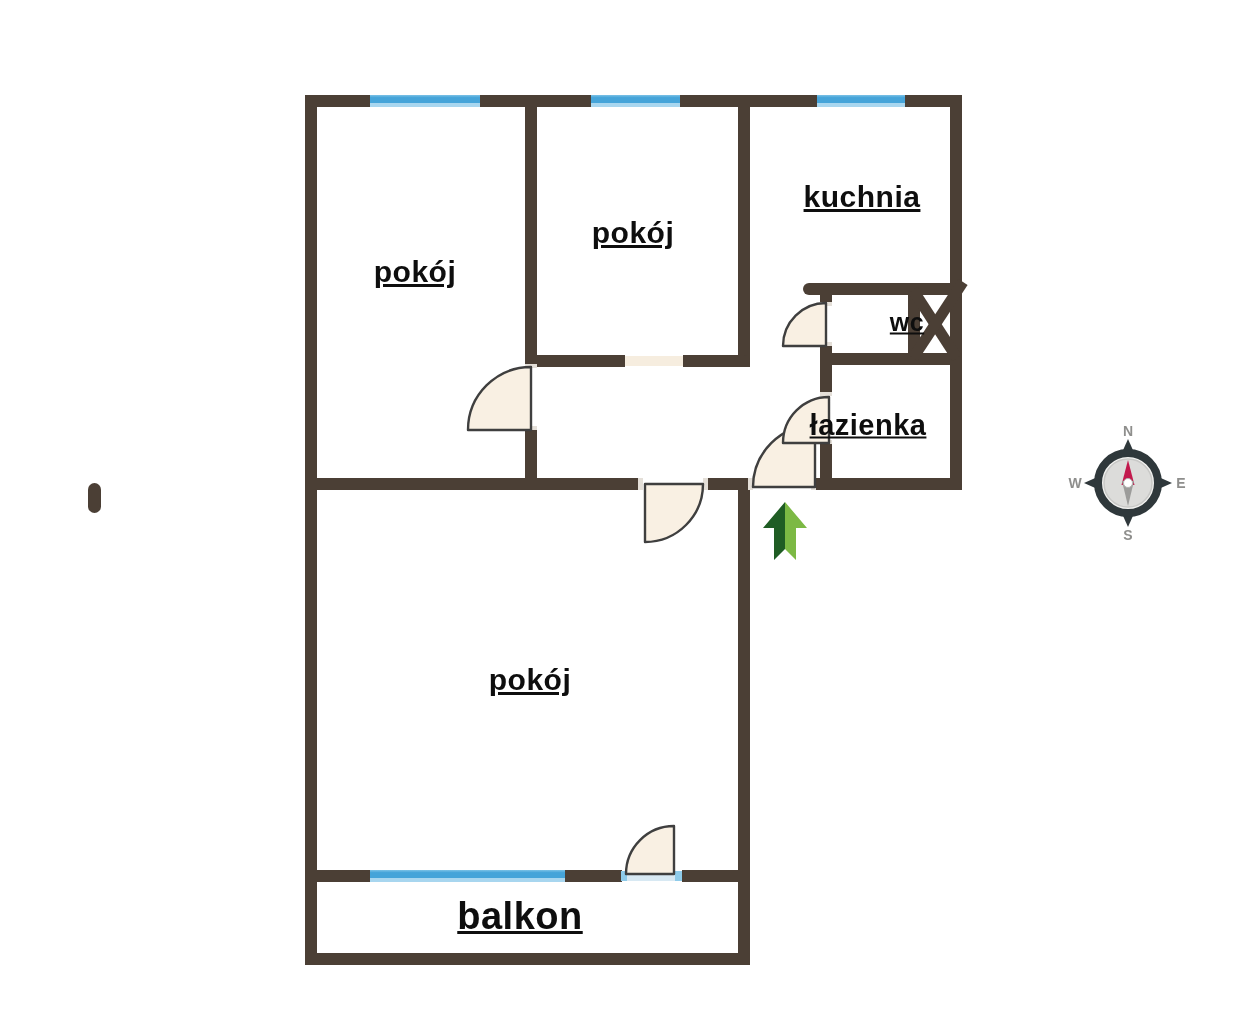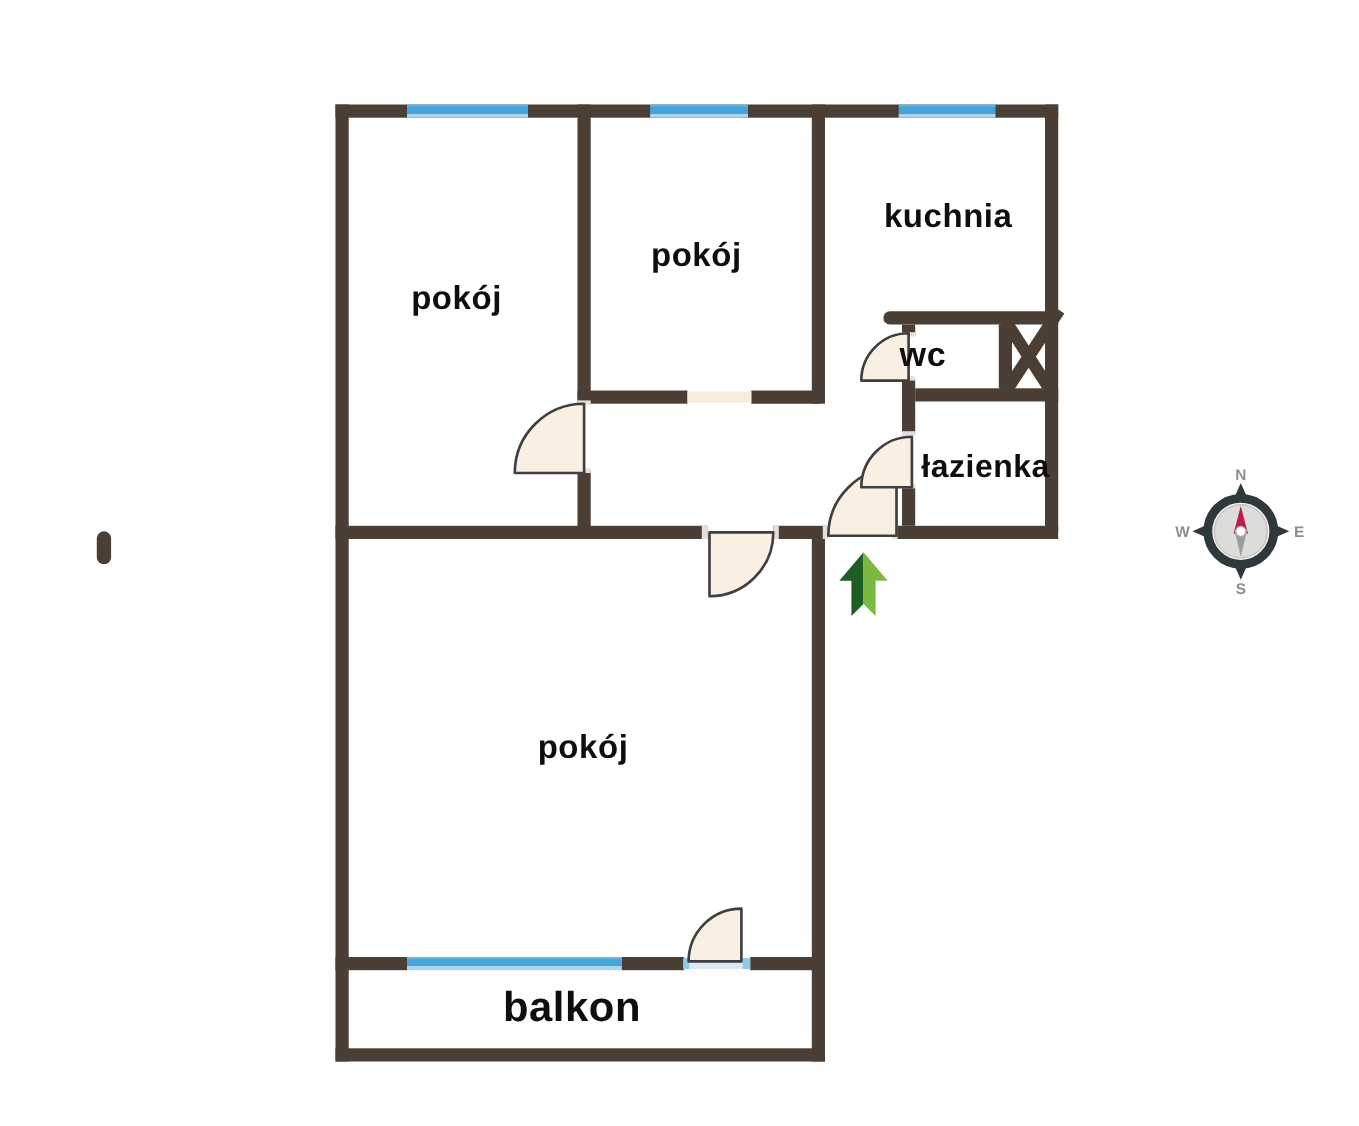--- a/index.html
+++ b/index.html
@@ -8,21 +8,21 @@
     font-family:"Liberation Sans",sans-serif;
   }
   .wall{position:absolute;background:var(--wall,#4b3f35);}
   .window{position:absolute;background:linear-gradient(180deg,#7cc2e6 0%,var(--window,#45a4d9) 22%,var(--window,#45a4d9) 70%,var(--window-light,#a8d6ef) 70%);}
   .opening{position:absolute;background:var(--opening-fill,#f6eddf);}
   .threshold{position:absolute;background:var(--threshold,#d8e9f3);}
   .threshold-jamb{position:absolute;background:var(--threshold-jamb,#8ecbea);}
   .jamb{position:absolute;background:#e4dfd8;}
   .label{
     position:absolute;transform:translate(-50%,-50%);font-weight:bold;
-    color:var(--label-text,#0e0e0e);white-space:nowrap;letter-spacing:.5px;line-height:1;
+    color:var(--label-text,#0e0e0e);white-space:nowrap;letter-spacing:.5px;line-height:1;text-decoration:underline;
   }
   .pill{position:absolute;background:var(--wall,#4b3f35);border-radius:7px;}
   svg.overlay{position:absolute;left:0;top:0;pointer-events:none;}
   .door{fill:var(--door-fill,#f9f0e3);stroke:var(--door-stroke,#3f3f3f);stroke-width:2.4;stroke-linejoin:round;}
   .shaft-line{stroke:var(--wall,#4b3f35);stroke-width:11;}
   .compass-letter{fill:var(--compass-text,#8e8e8c);font-weight:bold;font-size:14px;font-family:"Liberation Sans",sans-serif;}
 </style>
 </head>
 <body>
 
@@ -107,20 +107,20 @@
     <circle cx="60" cy="60" r="4.5" style="fill:#ffffff;stroke:#b2b2b0;stroke-width:1;"></circle>
     <text class="compass-letter" x="60" y="13" text-anchor="middle">N</text>
     <text class="compass-letter" x="60" y="117" text-anchor="middle">S</text>
     <text class="compass-letter" x="7" y="65" text-anchor="middle">W</text>
     <text class="compass-letter" x="113" y="65" text-anchor="middle">E</text>
   </svg>
 
   <div class="label" style="left:415px;top:272px;font-size:30px;">pokój</div>
   <div class="label" style="left:633px;top:233px;font-size:30px;">pokój</div>
   <div class="label" style="left:862px;top:197px;font-size:30px;">kuchnia</div>
-  <div class="label" style="left:839px;top:322px;font-size:31px;">wc</div>
-  <div class="label" style="left:896px;top:425px;font-size:29px;">łazienka</div>
+  <div class="label" style="left:907px;top:322px;font-size:25px;">wc</div>
+  <div class="label" style="left:868px;top:425px;font-size:29px;">łazienka</div>
   <div class="label" style="left:530px;top:680px;font-size:30px;">pokój</div>
   <div class="label" style="left:520px;top:916px;font-size:38px;">balkon</div>
 
   <div class="pill" style="left:88px;top:483px;width:13px;height:30px;"></div>
 
 </div>
 
 </body></html>

